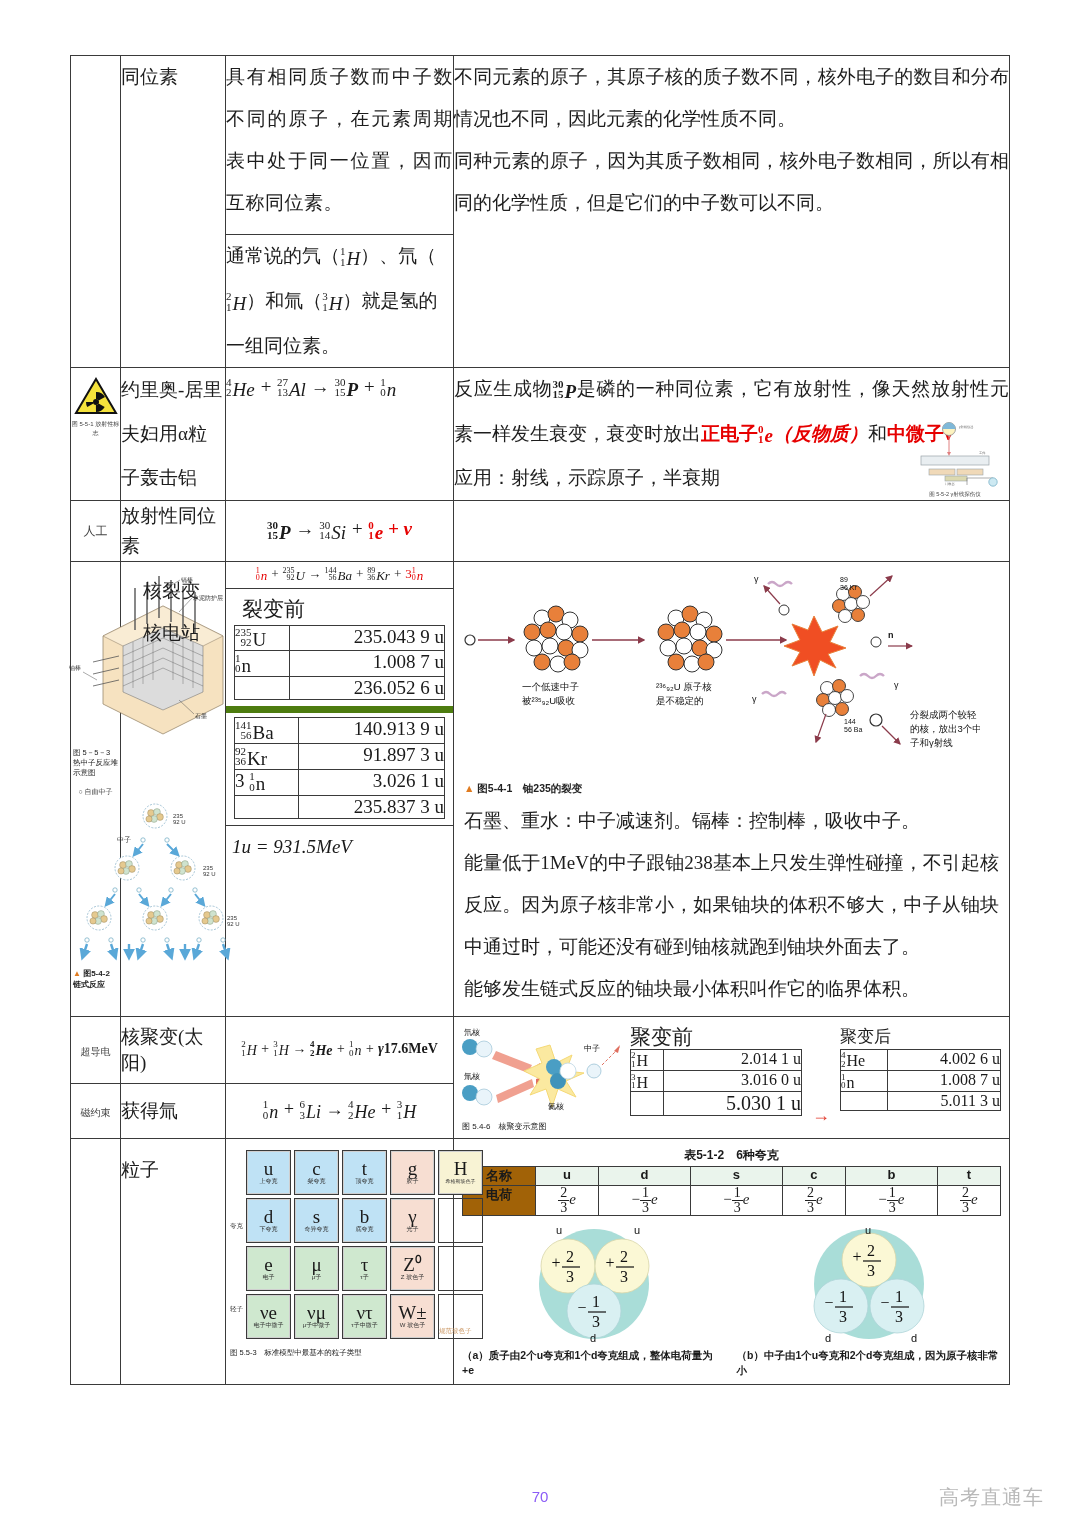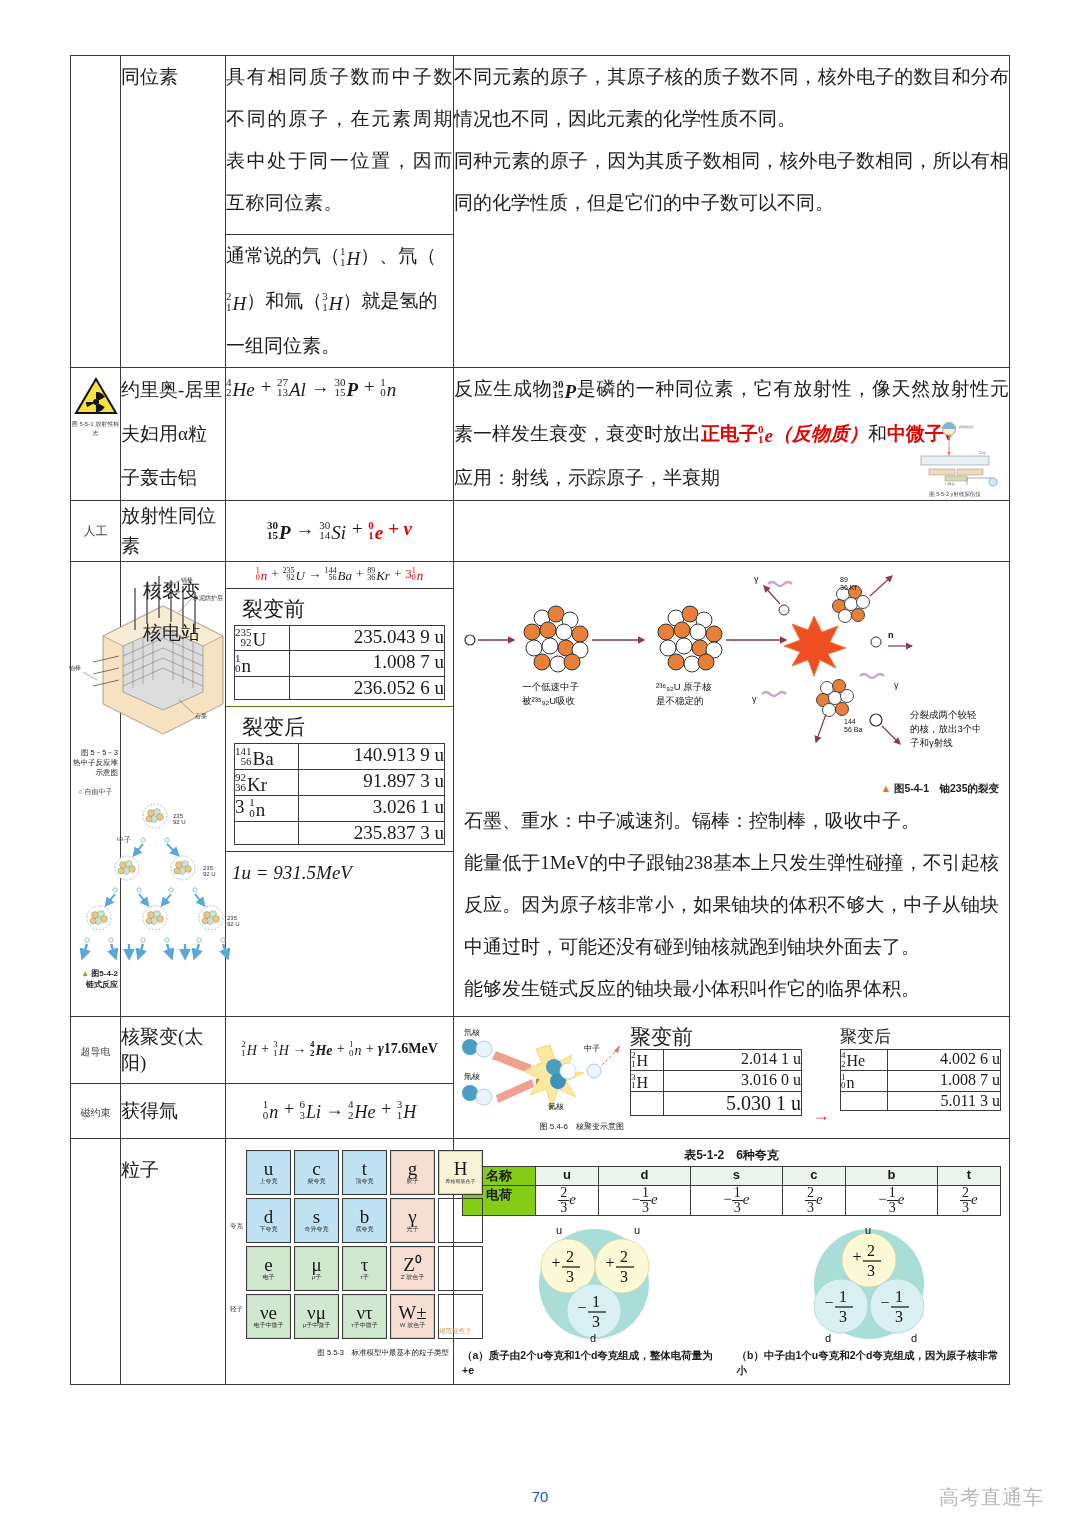--- a/index.html
+++ b/index.html
@@ -48,45 +48,45 @@
   .el-up{font-style:normal;}
   .red{color:#e60000;}
 
   
   .mtable{width:100%;border-collapse:collapse;}
   .mtable td{border:none;padding:1px 4px;font-size:19px;}
   .mhead{font-size:21px;padding:2px 6px 2px 8px;}
   .mnum{text-align:right;font-family:"Liberation Serif","DejaVu Serif",serif;font-size:19px;white-space:nowrap;}
   .msum{border-top:1.4px solid #333;}
   .sub-cell{border-top:1px solid #3a3a3a;}
-  .cap{font-size:9.5px;text-align:right;color:#222;font-family:"Liberation Sans",sans-serif;margin-top:2px;}
+  .cap{font-size:9.5px;text-align:left;color:#222;font-family:"Liberation Sans",sans-serif;margin-top:2px;}
 
   
   .pgrid{border-collapse:separate;border-spacing:3px;margin:0 auto;}
   .pgrid td{border:none;padding:0;}
   .pcell{width:41px;height:41px;border:1px solid #cfcfcf;display:flex;flex-direction:column;align-items:center;justify-content:center;}
   .psym{font-size:19px;line-height:17px;font-family:"Liberation Serif",serif;}
   .plab{font-size:6px;line-height:8px;color:#333;font-family:"Liberation Sans",sans-serif;}
   .blue{background:#bfe2f5;}
   .green{background:#cfe8cf;}
   .peach{background:#f7ded2;}
   .cream{background:#f8f3d4;}
   .rowlab{font-size:6.5px;color:#333;font-family:"Liberation Sans",sans-serif;white-space:nowrap;}
 
   
   .qtable{border-collapse:collapse;width:100%;margin-top:2px;}
   .qtable td{border:1px solid #6f9a78;padding:5px 2px;text-align:center;font-size:15px;}
   .qtable td.hdr{background:#eaf4ec;font-weight:bold;font-size:13px;font-family:"Liberation Sans",sans-serif;}
-  .qtable td.lab{background:#84cc16;font-weight:bold;font-size:13px;width:72px;font-family:"Liberation Sans",sans-serif;}
+  .qtable td.lab{background:#a16207;font-weight:bold;font-size:13px;width:72px;font-family:"Liberation Sans",sans-serif;}
   .frac{display:inline-block;vertical-align:middle;text-align:center;line-height:1.0;}
   .frac .n{display:block;font-size:14px;border-bottom:1.2px solid #222;padding:0 2px;}
   .frac .d{display:block;font-size:14px;padding:0 2px;}
   .qtitle{text-align:center;font-size:12px;font-weight:bold;font-family:"Liberation Sans",sans-serif;margin:4px 0 2px;}
 
-  .footer-num{position:absolute;left:0;top:1488px;width:1080px;text-align:center;font-size:15px;color:#1d4ed8;font-family:"Liberation Sans",sans-serif;}
+  .footer-num{position:absolute;left:0;top:1488px;width:1080px;text-align:center;font-size:15px;color:#8b5cf6;font-family:"Liberation Sans",sans-serif;}
   .watermark{position:absolute;right:36px;top:1484px;font-size:20px;color:#b9b9b9;font-family:"Liberation Sans",sans-serif;letter-spacing:1px;}
 </style>
 </head>
 <body>
 
 <div class="page">
 
 <table class="main">
   <colgroup>
     <col class="c-icon">
@@ -317,42 +317,41 @@
           <span class="isowrap"><span class="isonum"><span style="font-size:8px">235</span><span style="font-size:8px">92</span></span><span>U</span></span>
           <span style="font-style:normal">→</span>
           <span class="isowrap"><span class="isonum"><span style="font-size:8px">144</span><span style="font-size:8px">56</span></span><span>Ba</span></span>
           <span>+</span>
           <span class="isowrap"><span class="isonum"><span style="font-size:8px">89</span><span style="font-size:8px">36</span></span><span>Kr</span></span>
           <span>+</span>
           <span class="red b" style="font-style:normal">3</span><span class="isowrap red b"><span class="isonum"><span style="font-size:8px">1</span><span style="font-size:8px">0</span></span><span>n</span></span>
         </div>
       </div>
 
-      <div style="padding:4px 8px 6px;border-bottom:1px solid #4d7c0f">
+      <div style="padding:4px 8px 6px;border-bottom:7px solid #4d7c0f">
         <div class="mhead">裂变前</div>
         <table class="mtable">
           <tbody>
                   <tr>
             <td><span class="isowrap"><span class="isonum"><span>235</span><span>92</span></span><span class="el-up">U</span></span></td>
             <td class="mnum">235.043 9 u</td>
           </tr>
           <tr>
             <td><span class="isowrap"><span class="isonum"><span>1</span><span>0</span></span><span class="el-up">n</span></span></td>
             <td class="mnum">1.008 7 u</td>
           </tr>
           <tr>
             <td class="msum"></td>
             <td class="mnum msum">236.052 6 u</td>
           </tr>
         </tbody>
               </table>
       </div>
 
       <div style="padding:4px 8px 6px;border-bottom:1px solid #3a3a3a">
-        <div class="mhead">裂变后</div>
         <table class="mtable">
           <tbody>
                   <tr>
             <td><span class="isowrap"><span class="isonum"><span>141</span><span>56</span></span><span class="el-up">Ba</span></span></td>
             <td class="mnum">140.913 9 u</td>
           </tr>
           <tr>
             <td><span class="isowrap"><span class="isonum"><span>92</span><span>36</span></span><span class="el-up">Kr</span></span></td>
             <td class="mnum">91.897 3 u</td>
           </tr>

